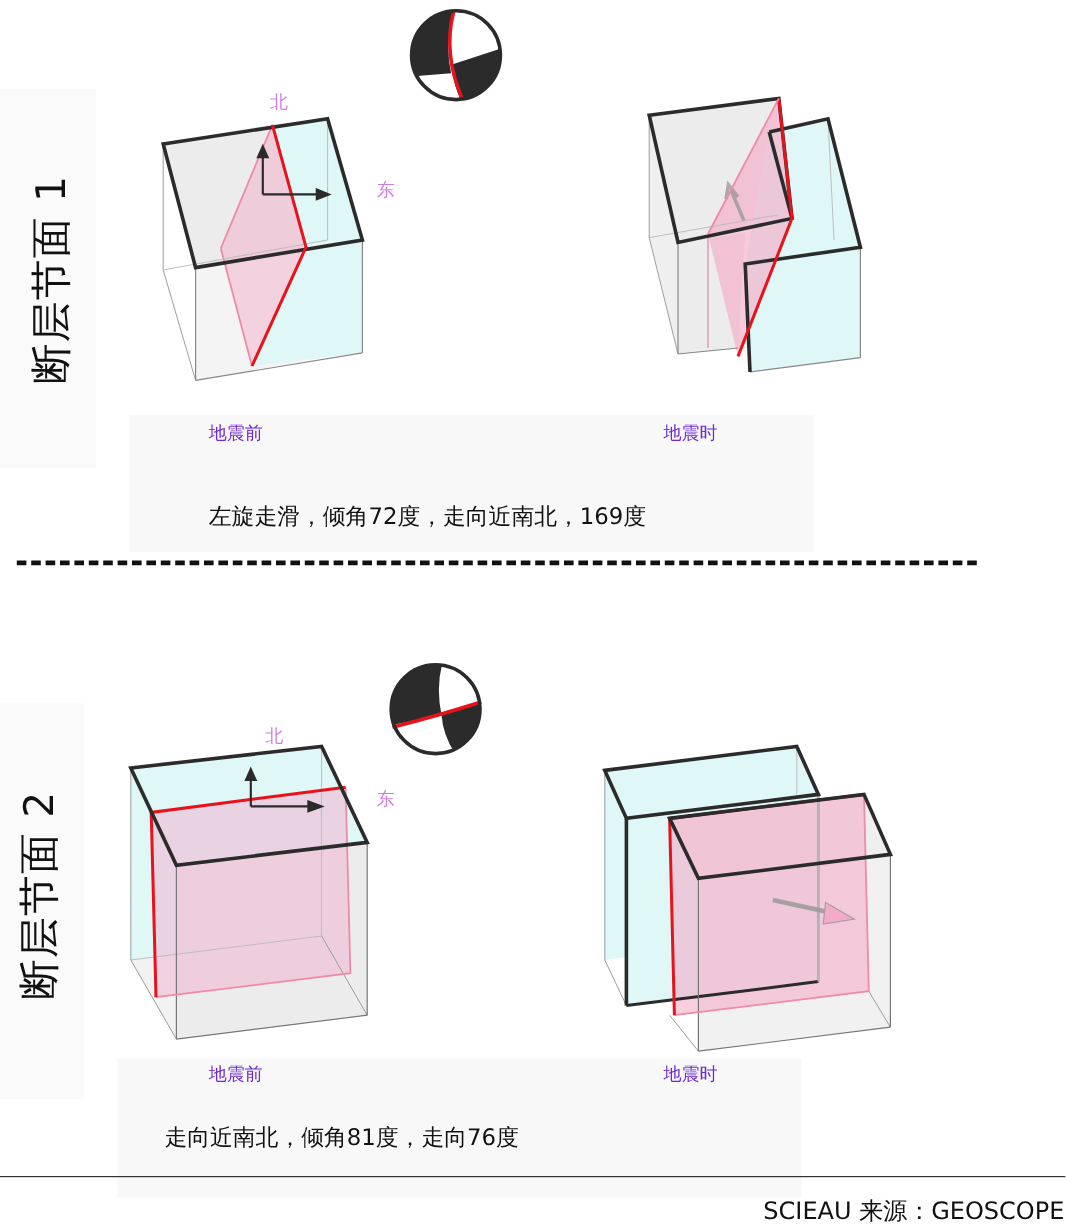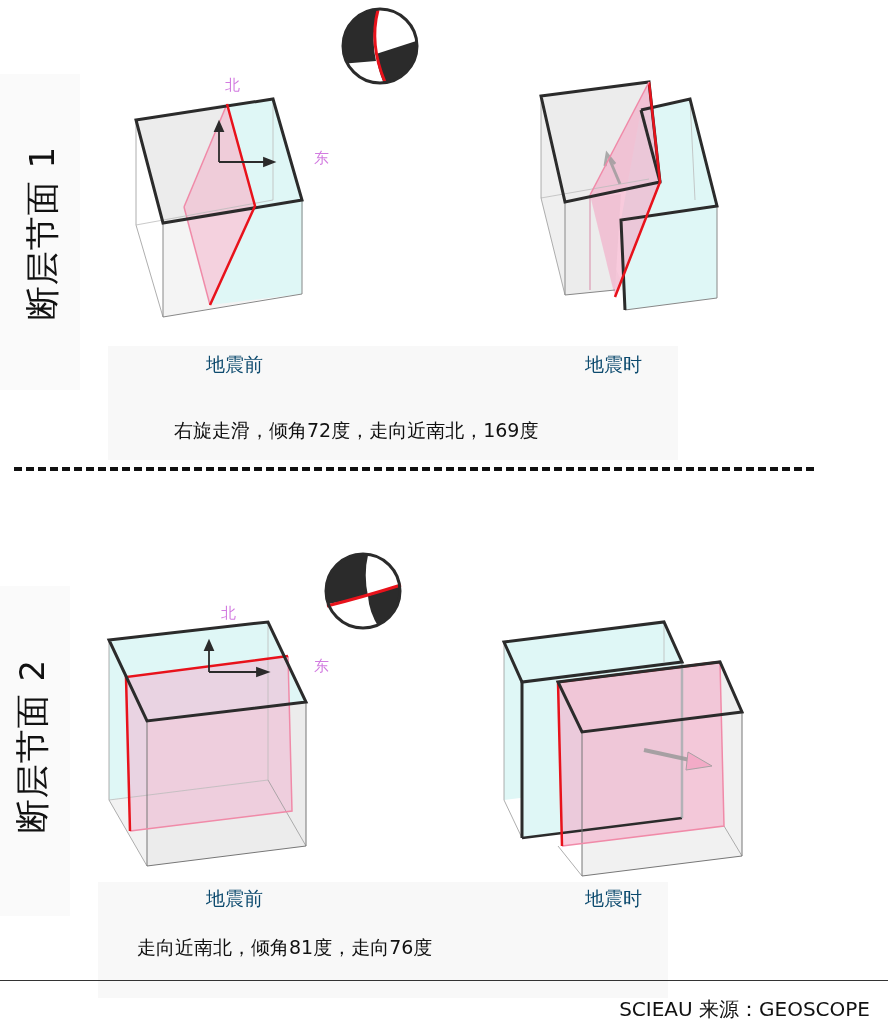--- a/index.html
+++ b/index.html
@@ -2,40 +2,40 @@
 <html><head>
   <meta charset="utf-8">
   <style>
     html, body { margin: 0; padding: 0; background: #ffffff; }
     body { width: 888px; height: 1024px; position: relative; overflow: hidden;
            font-family: "DejaVu Sans", "Liberation Sans", sans-serif; color: #1a1a1a; }
     .side-panel { position: absolute; background: #fafafa; }
     .side-label { position: absolute; transform: rotate(-90deg); transform-origin: center center;
                   font-size: 34px; white-space: nowrap; color: #111; letter-spacing: 1px; }
     .caption-box { position: absolute; background: #f8f8f8; }
-    .lbl { position: absolute; font-size: 19px; color: #0c4a6e; white-space: nowrap; margin-left: 32px; }
+    .lbl { position: absolute; font-size: 15px; color: #6d28d9; white-space: nowrap; }
     .desc { position: absolute; font-size: 19px; color: #111; white-space: nowrap; }
     .dir { position: absolute; font-size: 15px; color: #d27be0; }
     svg { position: absolute; overflow: visible; }
     .dash-line { position: absolute; left: 14px; top: 467px; width: 800px; height: 0;
                  border-top: 4px dashed #111; }
     .solid-line { position: absolute; left: 0; top: 980px; width: 888px; height: 0;
                   border-top: 1.5px solid #333; }
-    .credit { position: absolute; right: 18px; top: 996px; font-size: 20px; color: #111; white-space: nowrap; }
+    .credit { position: absolute; right: 1px; top: 996px; font-size: 20px; color: #111; white-space: nowrap; }
   </style>
 </head>
 <body>
 
 <div class="side-panel" style="left:0;top:74px;width:80px;height:316px;"></div>
 <div class="side-label" style="left:-52px;top:210px;width:190px;text-align:center;">断层节面 1</div>
 
 <div class="caption-box" style="left:108px;top:346px;width:570px;height:114px;"></div>
 <div class="lbl" style="left:174px;top:352px;">地震前</div>
 <div class="lbl" style="left:553px;top:352px;">地震时</div>
-<div class="desc" style="left:174px;top:418px;">右旋走滑，倾角72度，走向近南北，169度</div>
+<div class="desc" style="left:174px;top:418px;">左旋走滑，倾角72度，走向近南北，169度</div>
 
 <svg style="left:340px;top:6px;" width="82" height="80" viewBox="0 0 82 80">
   <defs>
       <clipPath id="bc1">
         <circle cx="40" cy="40" r="37"></circle>
       </clipPath>
     </defs>
   <circle cx="40" cy="40" r="37" fill="#fff"></circle>
   <g clip-path="url(#bc1)">
     <path d="M0,0 L39,0 Q30,30 36,55 L0,58 Z" fill="#2b2b2b"></path>

